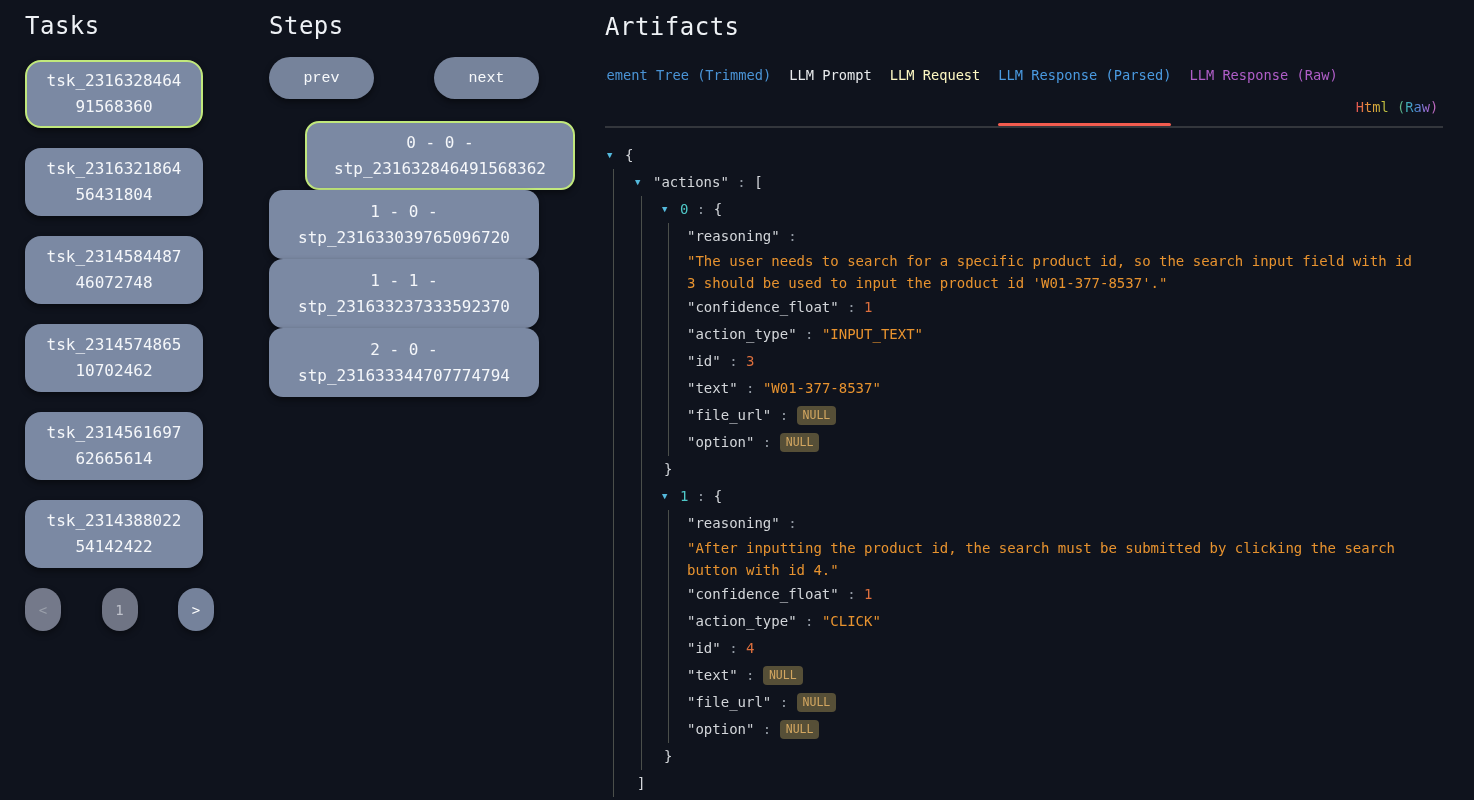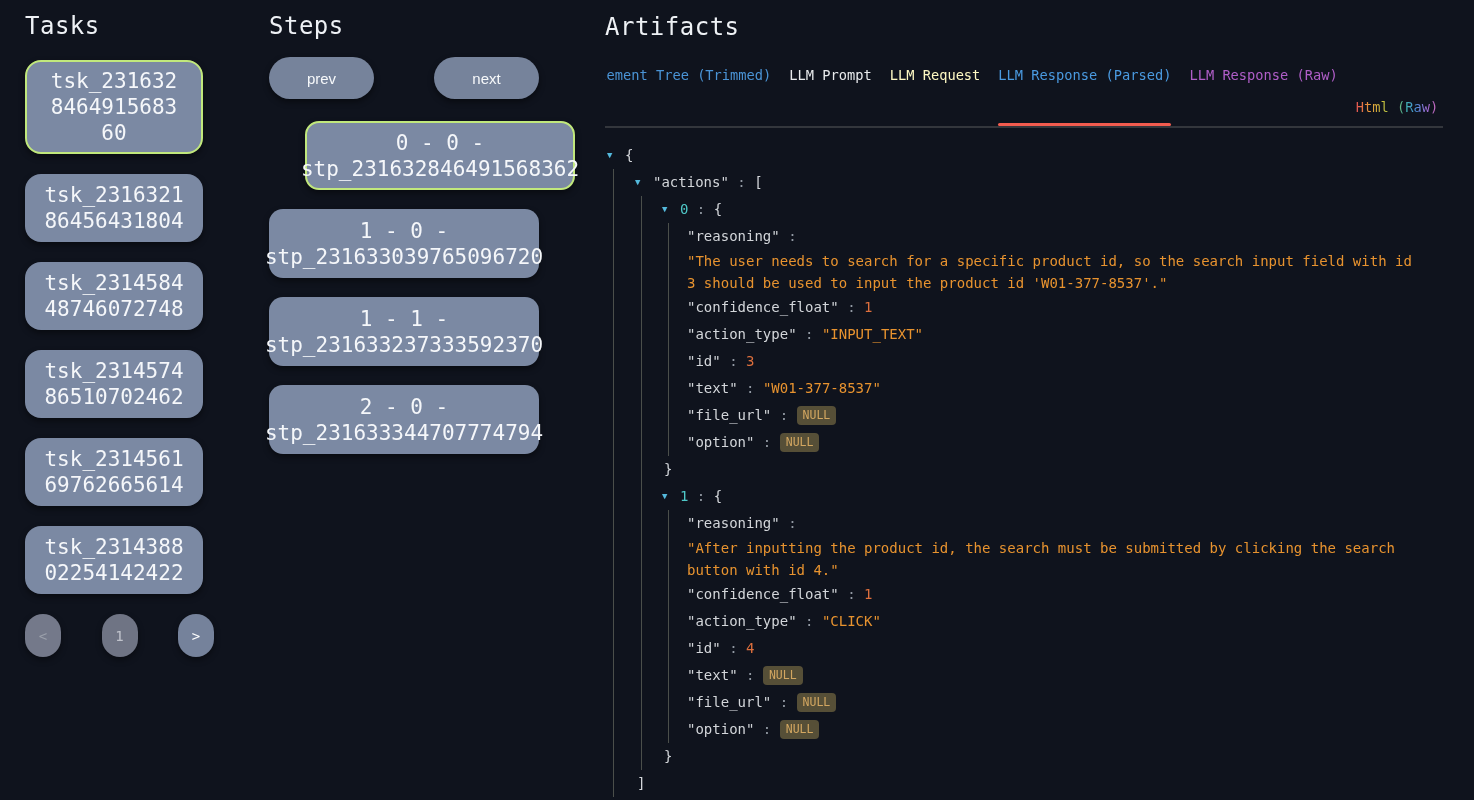--- a/index.html
+++ b/index.html
@@ -12,33 +12,33 @@
   .col { position:absolute; top:12px; }
   .col-tasks { left:25px; width:178px; }
   .col-steps { left:269px; width:270px; }
   .col-artifacts { left:605px; top:13px; width:838px; }
 
   .hdr { font-size:24px; font-weight:500; color:#eef1f5; line-height:28px; letter-spacing:.5px; }
 
   
   .btn {
     background:#7b89a3; color:#f5f7fa; border:none; border-radius:16px;
-    font-family:inherit; font-size:21px; line-height:26px; text-align:center;
+    font-family:inherit; font-size:16px; line-height:26px; text-align:center;
     box-shadow:0 3px 6px rgba(0,0,0,.45); cursor:pointer;
     display:flex; align-items:center; justify-content:center; width:100%;
   }
   .task-btn { min-height:68px; padding:6px 19px; margin-top:20px; word-break:break-all; }
-  .step-btn { min-height:69px; padding:6px 24px; margin-top:19px; border-radius:14px; white-space:normal; }
+  .step-btn { min-height:69px; padding:6px 24px; border-radius:14px; white-space:normal; }
   .step-btn.first { margin-top:22px;margin-left:36px; }
   .btn.sel { border:2px solid #c1e87c; }
 
   .nav-row { display:flex; justify-content:space-between; margin-top:17px; }
   .pill-btn {
     width:105px; height:42px; border-radius:21px; background:#76839b; color:#f7f9fb;
-    border:none; font-family:Liberation Sans, sans-serif; font-size:15px; box-shadow:0 3px 6px rgba(0,0,0,.45); cursor:pointer;
+    border:none; font-family:Liberation Mono, monospace; font-size:15px; box-shadow:0 3px 6px rgba(0,0,0,.45); cursor:pointer;
   }
 
   .pager { display:flex; margin-top:20px; width:189px; justify-content:space-between; }
   .pager .pg {
     width:36px; height:43px; border-radius:18px; border:none; font-family:inherit;
     font-size:14px; box-shadow:0 3px 6px rgba(0,0,0,.4); cursor:pointer;
   }
   .pg-prev { background:#74798a; color:#9ba0ab; }
   .pg-num  { background:#6f7484; color:#c0c3cc; }
   .pg-next { background:#75829b; color:#ffffff; }

